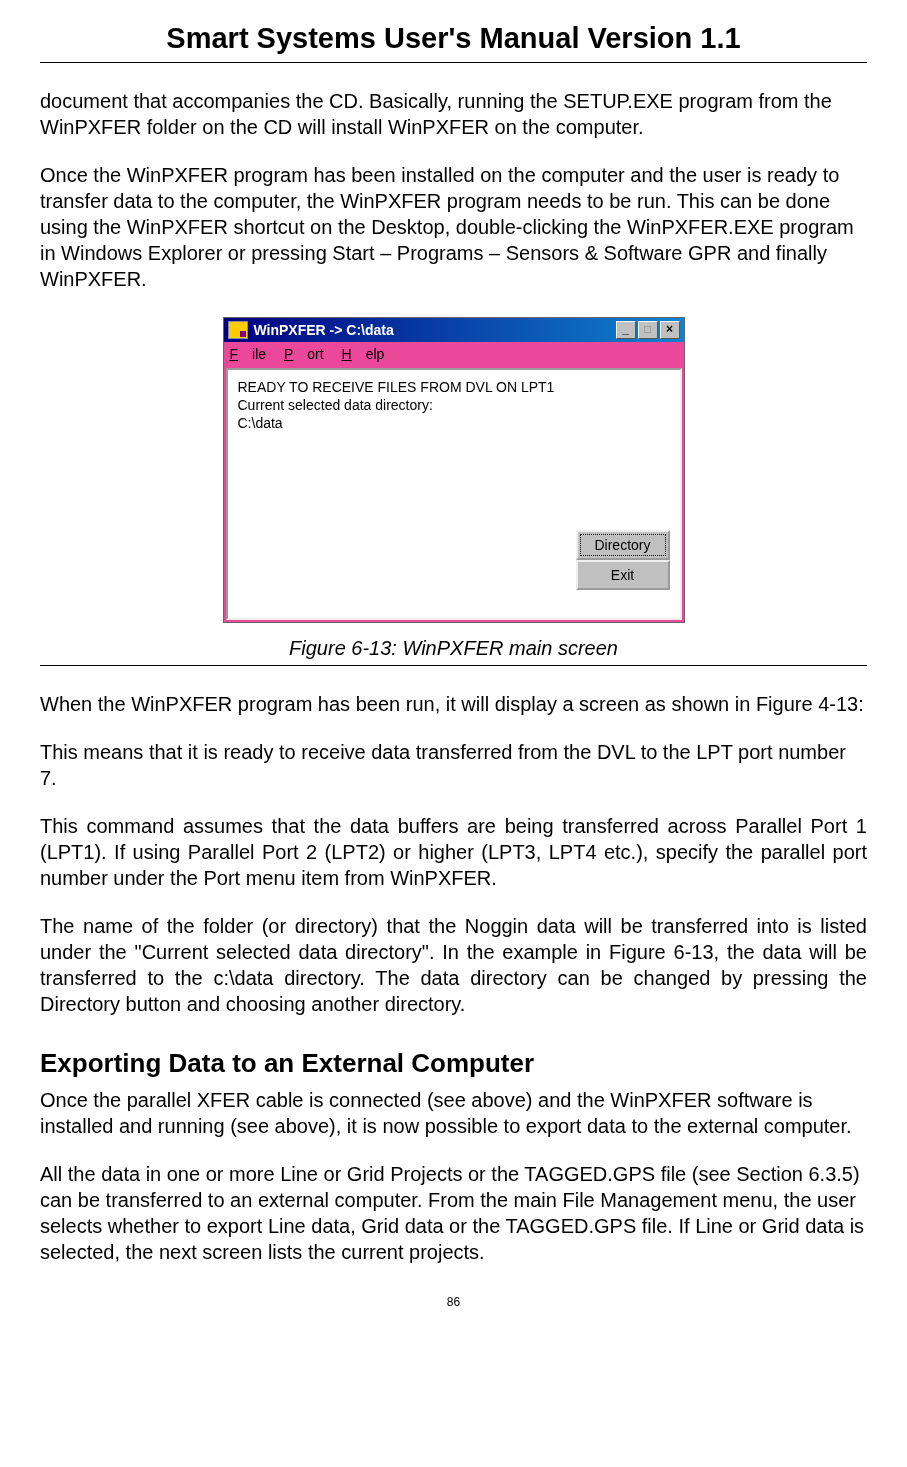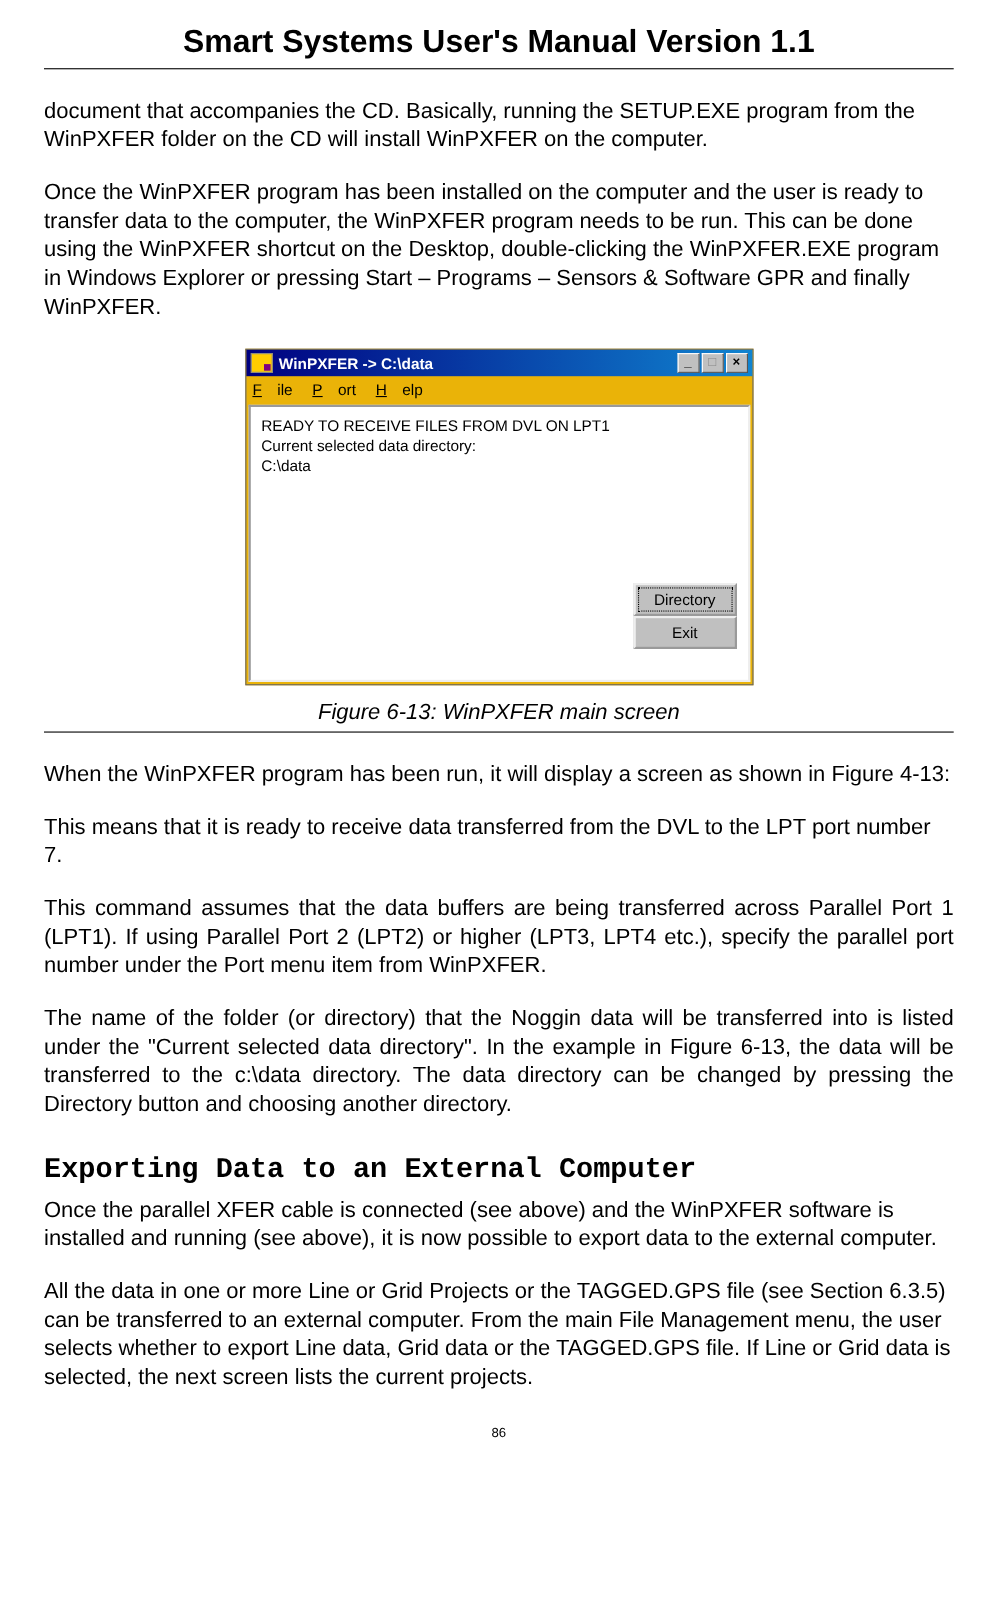--- a/index.html
+++ b/index.html
@@ -26,21 +26,21 @@
       text-align: justify;
     }
     .figure-container {
       text-align: center;
       margin: 25px 0 0 0;
     }
     .app-window {
       display: inline-block;
       width: 460px;
       border: 1px solid #666;
-      background: #eab308;
+      background: #ec4899;
       text-align: left;
       font-family: "MS Sans Serif", Arial, sans-serif;
       font-size: 14px;
     }
     .title-bar {
       background: linear-gradient(to right, #000080, #1084d0);
       color: white;
       padding: 3px 4px;
       display: flex;
       align-items: center;
@@ -129,21 +129,21 @@
     .figure-caption {
       font-style: italic;
       text-align: center;
       margin-top: 12px;
       border-bottom: 1.5px solid black;
       padding-bottom: 4px;
       margin-bottom: 25px;
       font-size: 20px;
     }
     h2 {
-      font-family: Liberation Mono, monospace;
+      font-family: Liberation Sans, sans-serif;
       font-weight: bold;
       font-size: 26px;
       margin: 30px 0 6px 0;
     }
     .page-number {
       text-align:center;
       font-size:12px;
       margin-top: 30px;
     }
   </style>

